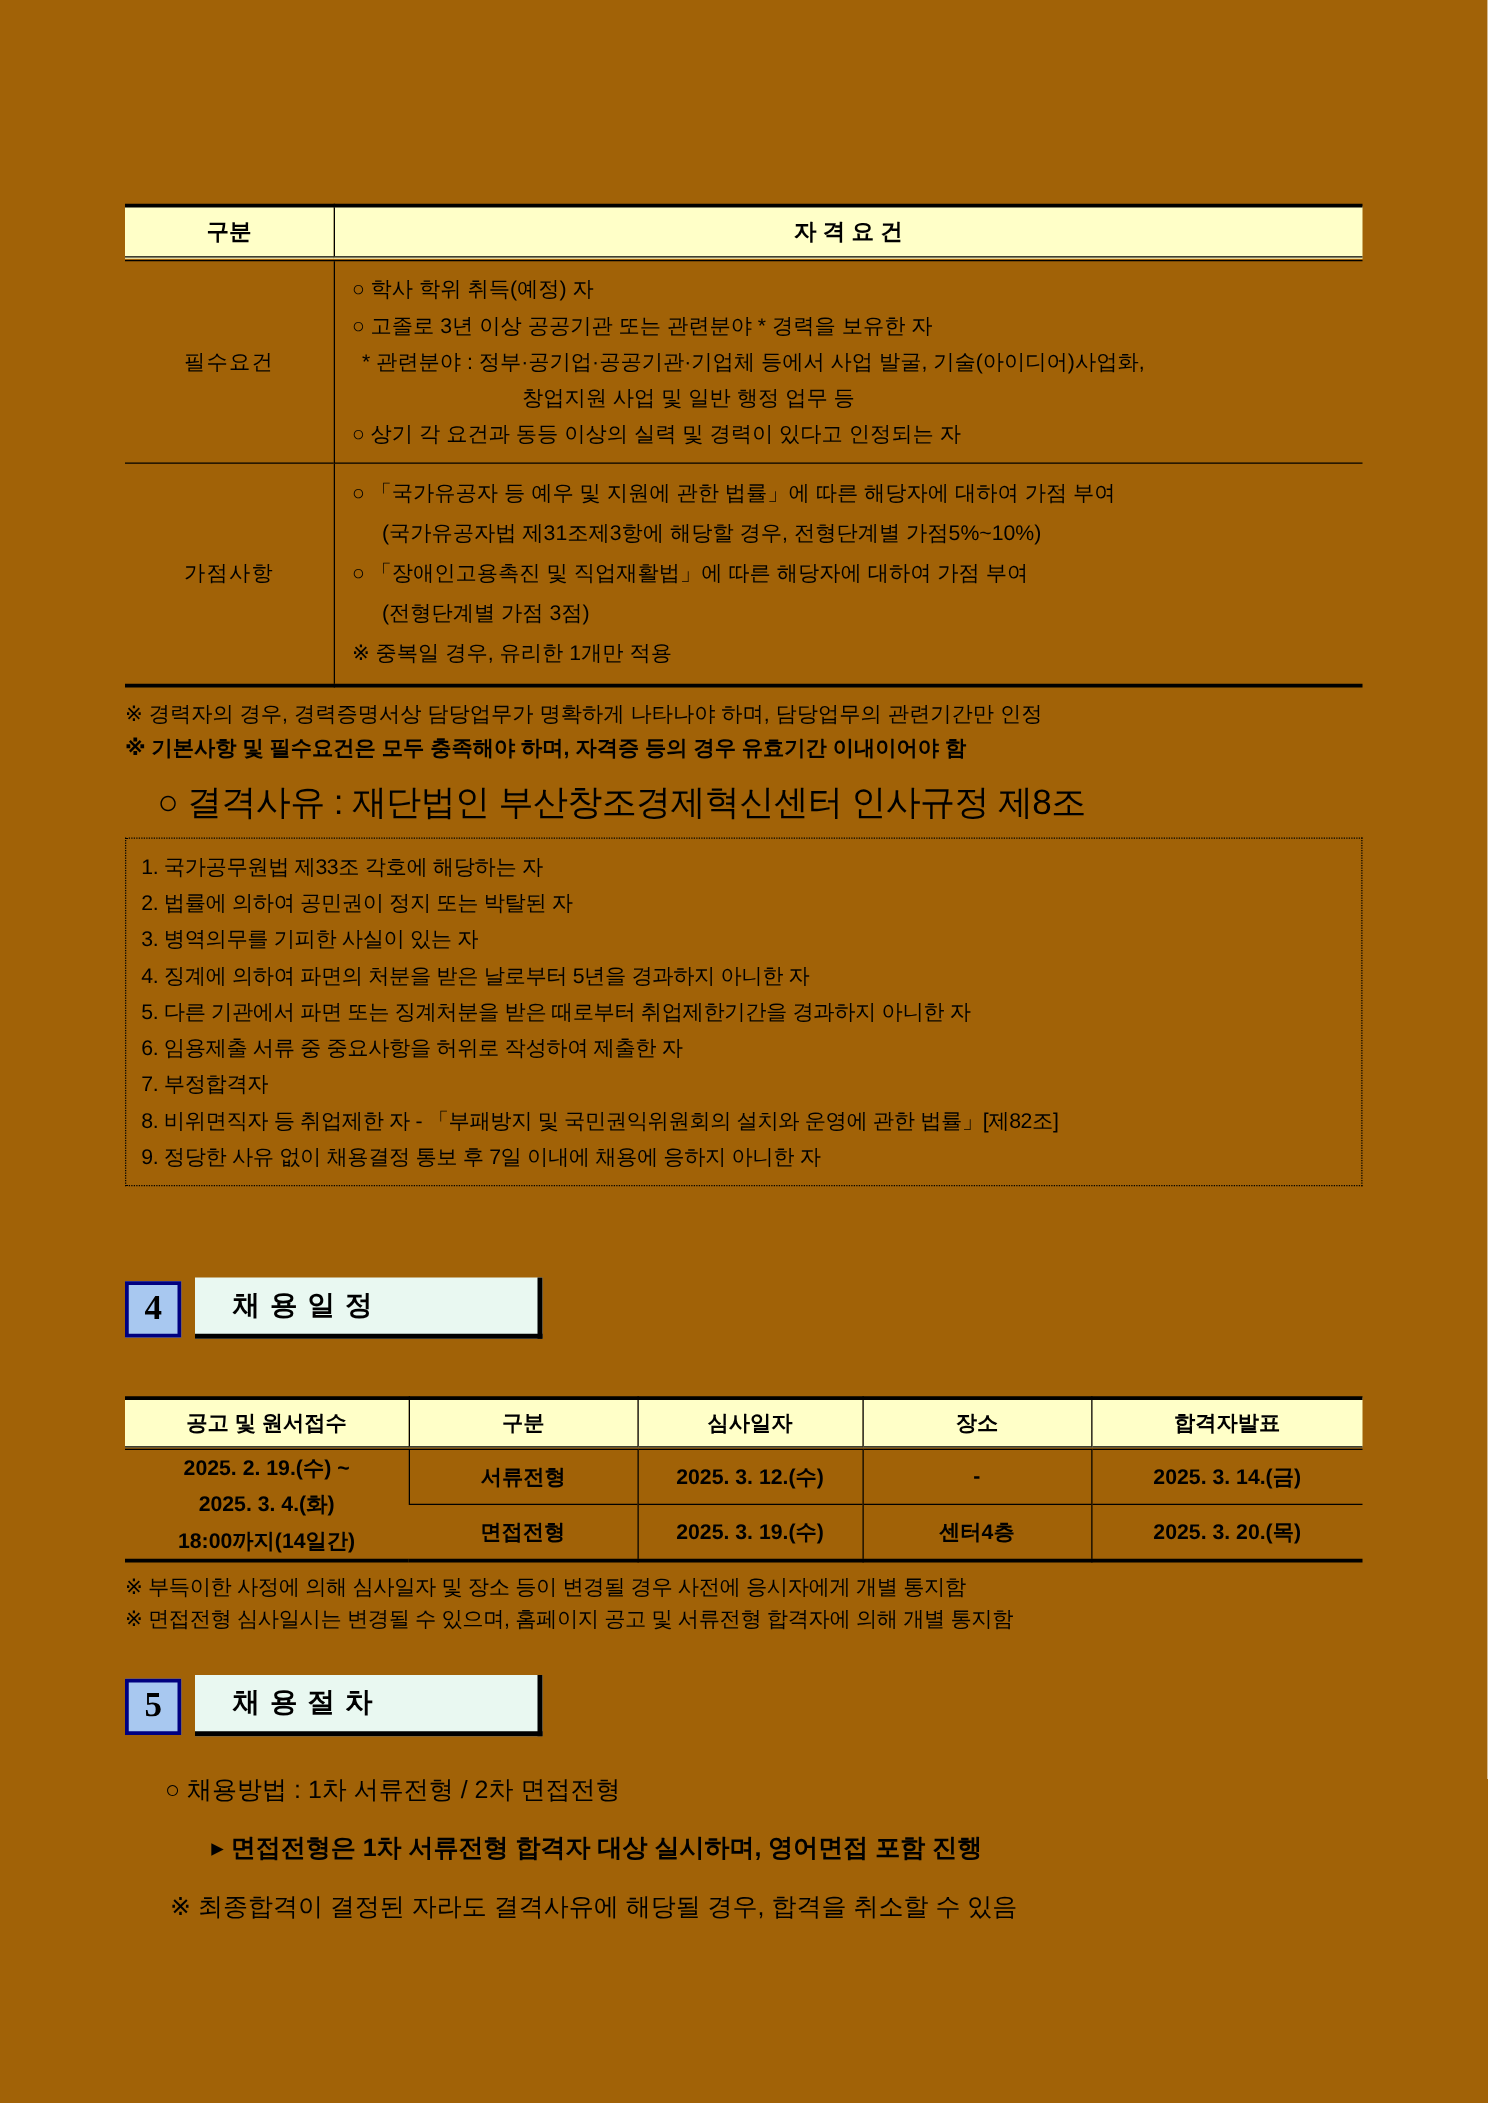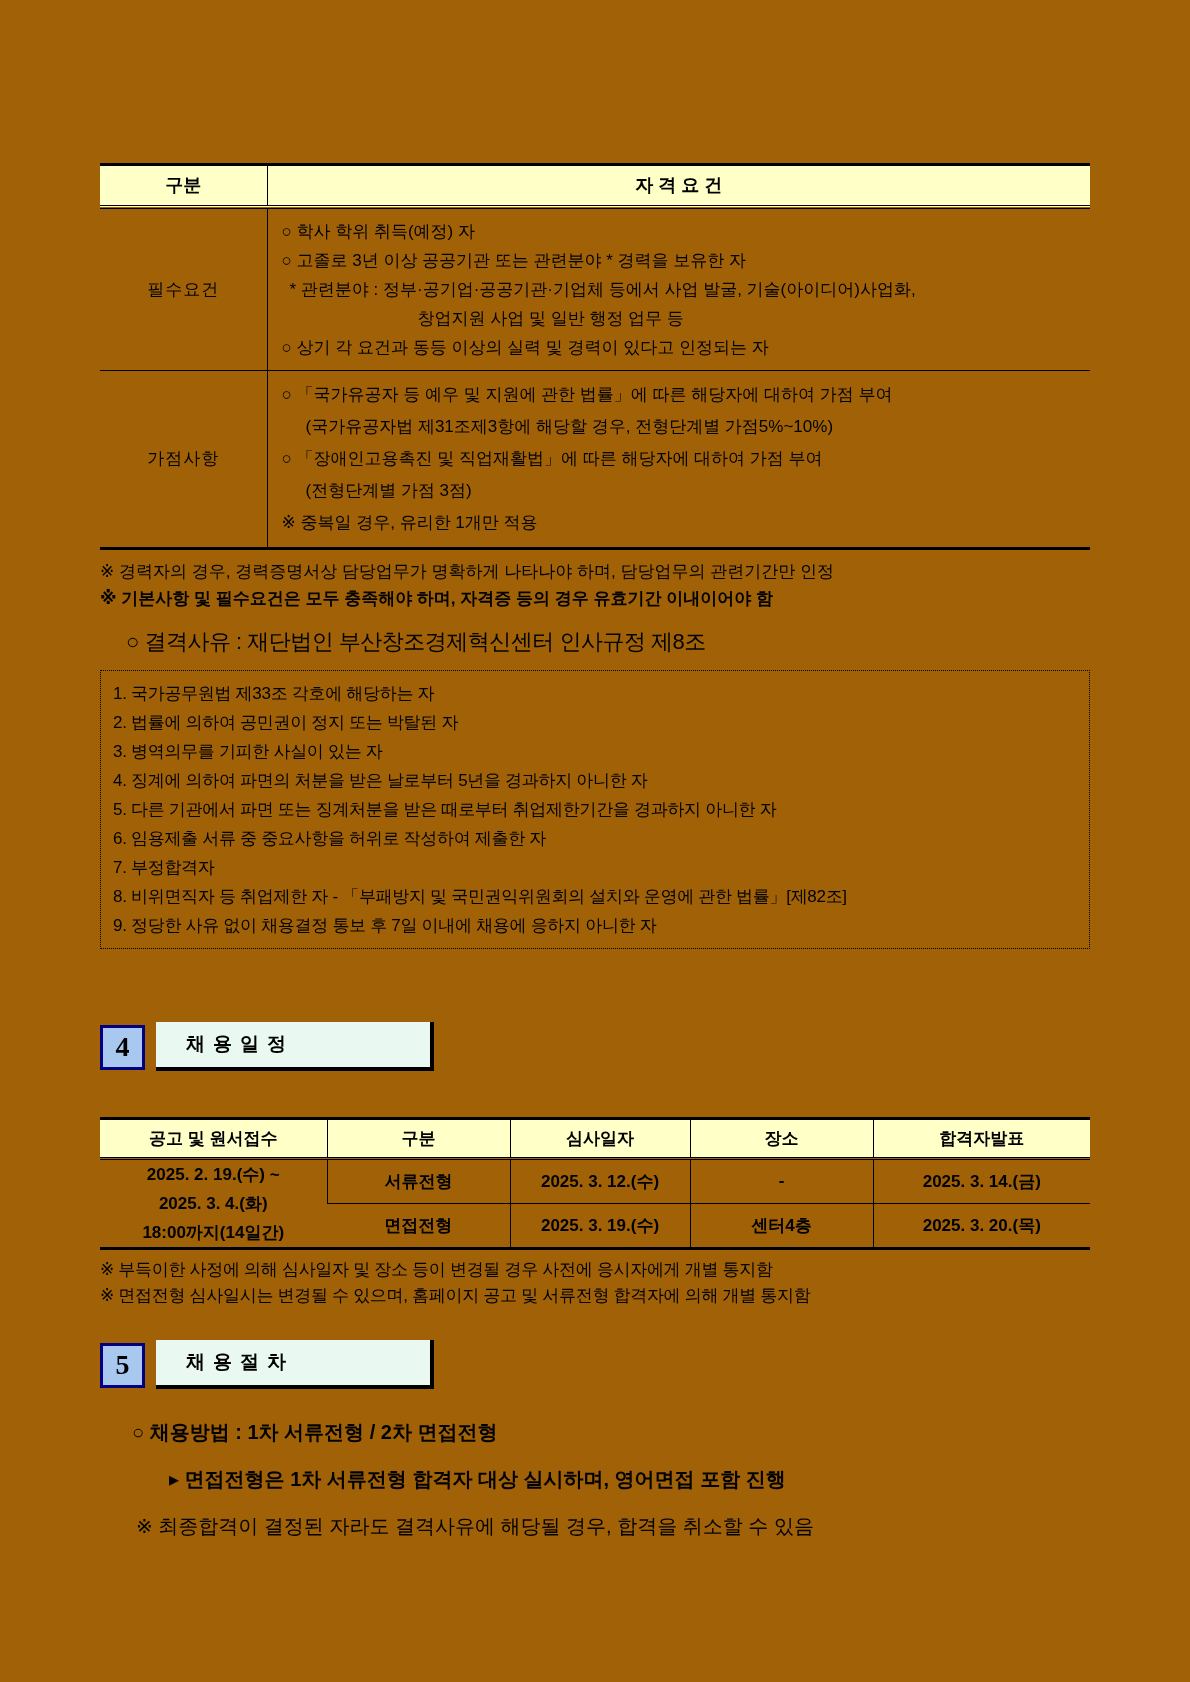--- a/index.html
+++ b/index.html
@@ -42,21 +42,21 @@
   .ln.ind-paren{padding-left:24px;}
   .bold{font-weight:bold;}
   .row-pref td{height:60px;}
 
   
   .qual-notes{margin-top:8px;}
   .qual-notes .ln{line-height:27px;}
 
   
   .disq-heading{
-    margin-top:14px;margin-left:26px;font-size:22px;line-height:32px;
+    margin-top:14px;margin-left:26px;font-size:28px;line-height:32px;
     letter-spacing:-0.5px;white-space:nowrap;
   }
   .disq-box{
     margin-top:12px;border:1.5px dotted #000;padding:8px 12px;width:990px;
   }
   .disq-box .ln{line-height:29px;letter-spacing:-0.3px;}
 
   
   .section-header{display:flex;align-items:flex-start;}
   .sec-num{
@@ -65,21 +65,21 @@
     display:flex;align-items:center;justify-content:center;
     font-family:"Liberation Serif","DejaVu Serif",serif;
     font-size:28px;font-weight:bold;color:#000;
   }
   .sec-title{
     margin-left:11px;margin-top:-3px;width:278px;height:49px;
     background:var(--title-bg);
     border-bottom:4px solid #000;border-right:4px solid #000;
     display:flex;align-items:center;padding-left:30px;
     font-family:"Liberation Serif","DejaVu Serif",serif;
-    font-size:19px;font-weight:bold;letter-spacing:8px;
+    font-size:22px;font-weight:bold;letter-spacing:8px;
   }
   .sh-4{margin-top:76px;}
   .sh-5{margin-top:34px;}
 
   
   table.sched{
     margin-top:46px;width:990px;border-collapse:collapse;table-layout:fixed;
     border-top:3px solid #000;border-bottom:3px solid #000;
     text-align:center;
   }
@@ -98,21 +98,21 @@
   .c-type{width:183px;}
   .c-date{width:180px;}
   .c-place{width:183px;}
   .c-pass{width:217px;}
 
   .sched-notes{margin-top:7px;}
   .sched-notes .ln{line-height:26px;letter-spacing:-0.3px;}
 
   
   .proc{margin-top:28px;}
-  .proc-method{margin-left:32px;font-size:20px;line-height:30px;font-weight:bold;white-space:nowrap;}
+  .proc-method{margin-left:32px;font-size:20px;line-height:30px;font-weight:normal;white-space:nowrap;}
   .proc-sub{margin-left:69px;margin-top:17px;font-size:20px;line-height:30px;font-weight:bold;white-space:nowrap;}
   .proc-note{margin-left:36px;margin-top:17px;font-size:20px;line-height:30px;white-space:nowrap;}
 </style>
 </head>
 <body>
 
 <div class="page">
   <div class="content">
 
     <table class="qual">

